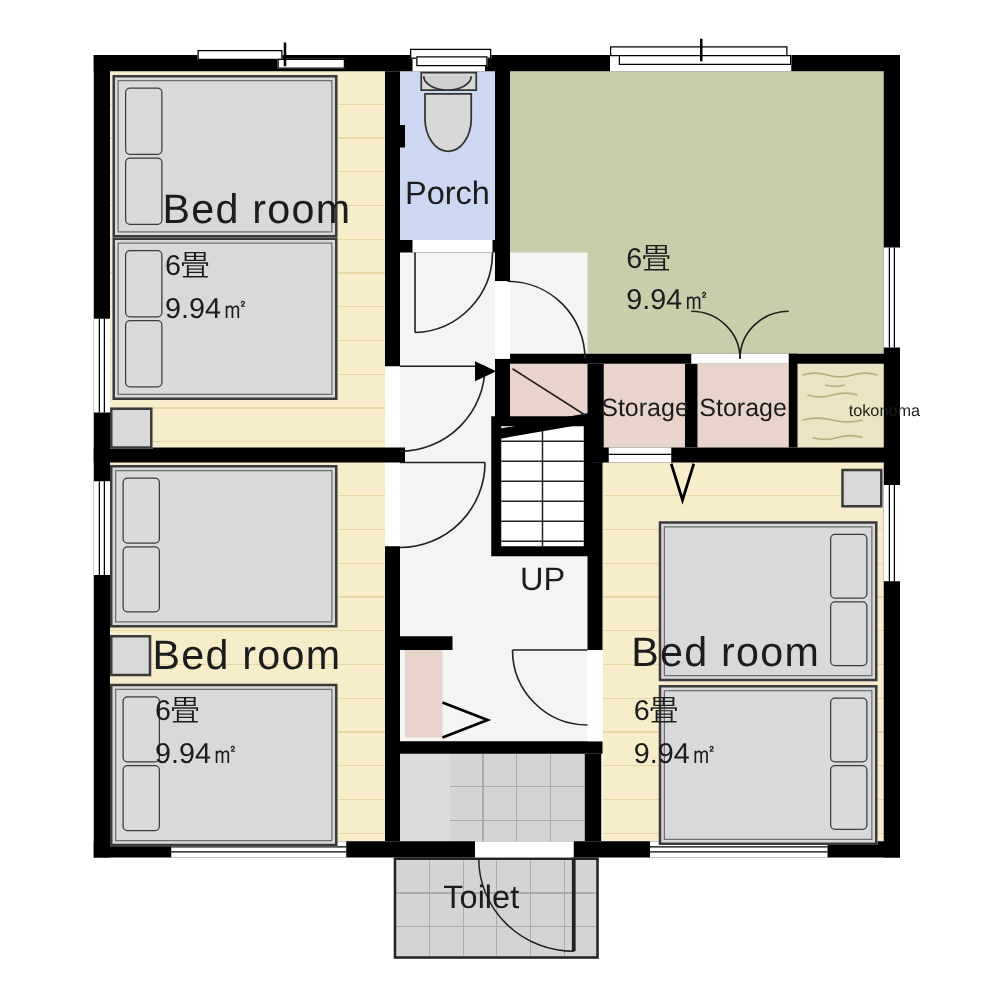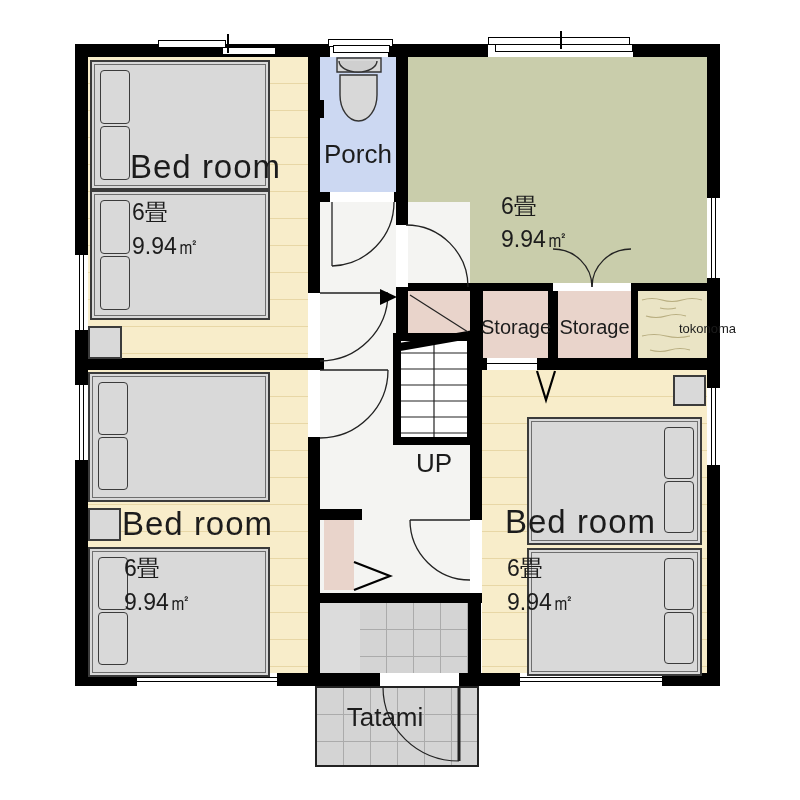--- a/index.html
+++ b/index.html
@@ -235,15 +235,15 @@
   <div class="lbl mid ctr" style="left:393px;top:448px;width:82px;">UP</div>
 
   <div class="lbl room-big" style="left:122px;top:505px;">Bed room</div>
   <div class="lbl sub" style="left:124px;top:553px;">6畳</div>
   <div class="lbl sub" style="left:124px;top:587px;">9.94㎡</div>
 
   <div class="lbl room-big" style="left:505px;top:503px;">Bed room</div>
   <div class="lbl sub" style="left:507px;top:553px;">6畳</div>
   <div class="lbl sub" style="left:507px;top:587px;">9.94㎡</div>
 
-  <div class="lbl mid ctr" style="left:315px;top:702px;width:140px;">Tatami</div>
+  <div class="lbl mid ctr" style="left:315px;top:702px;width:140px;">Toilet</div>
 
 </div>
 
 </body></html>

